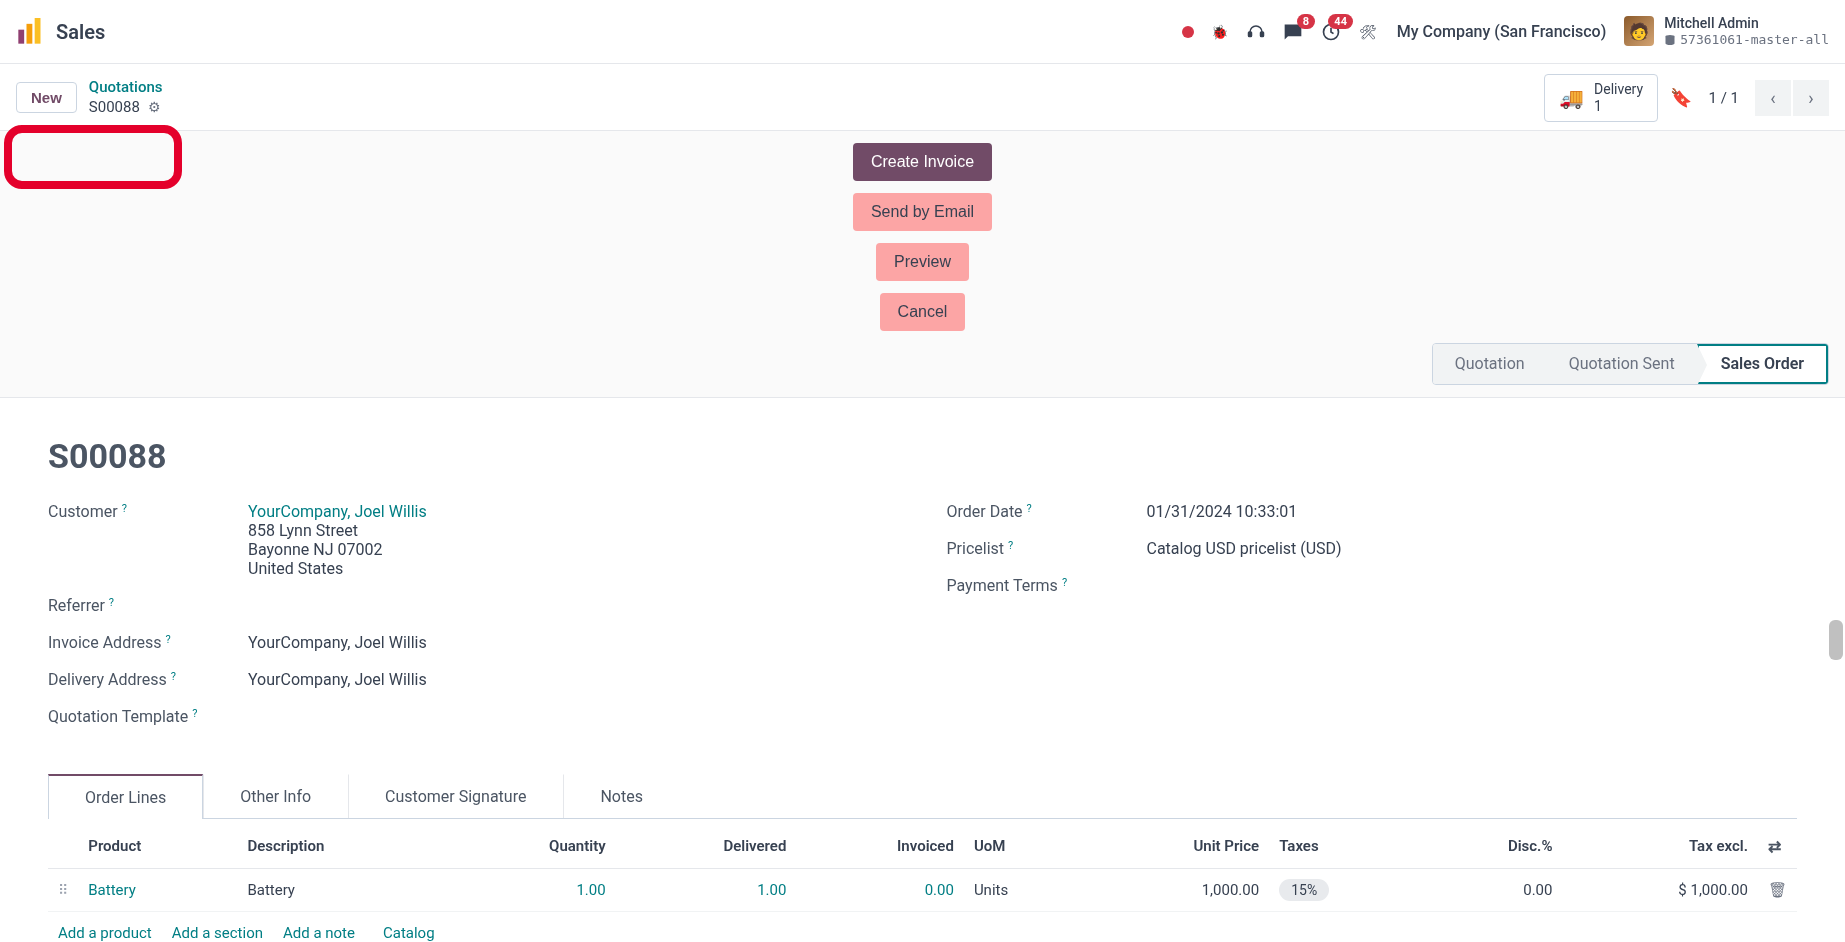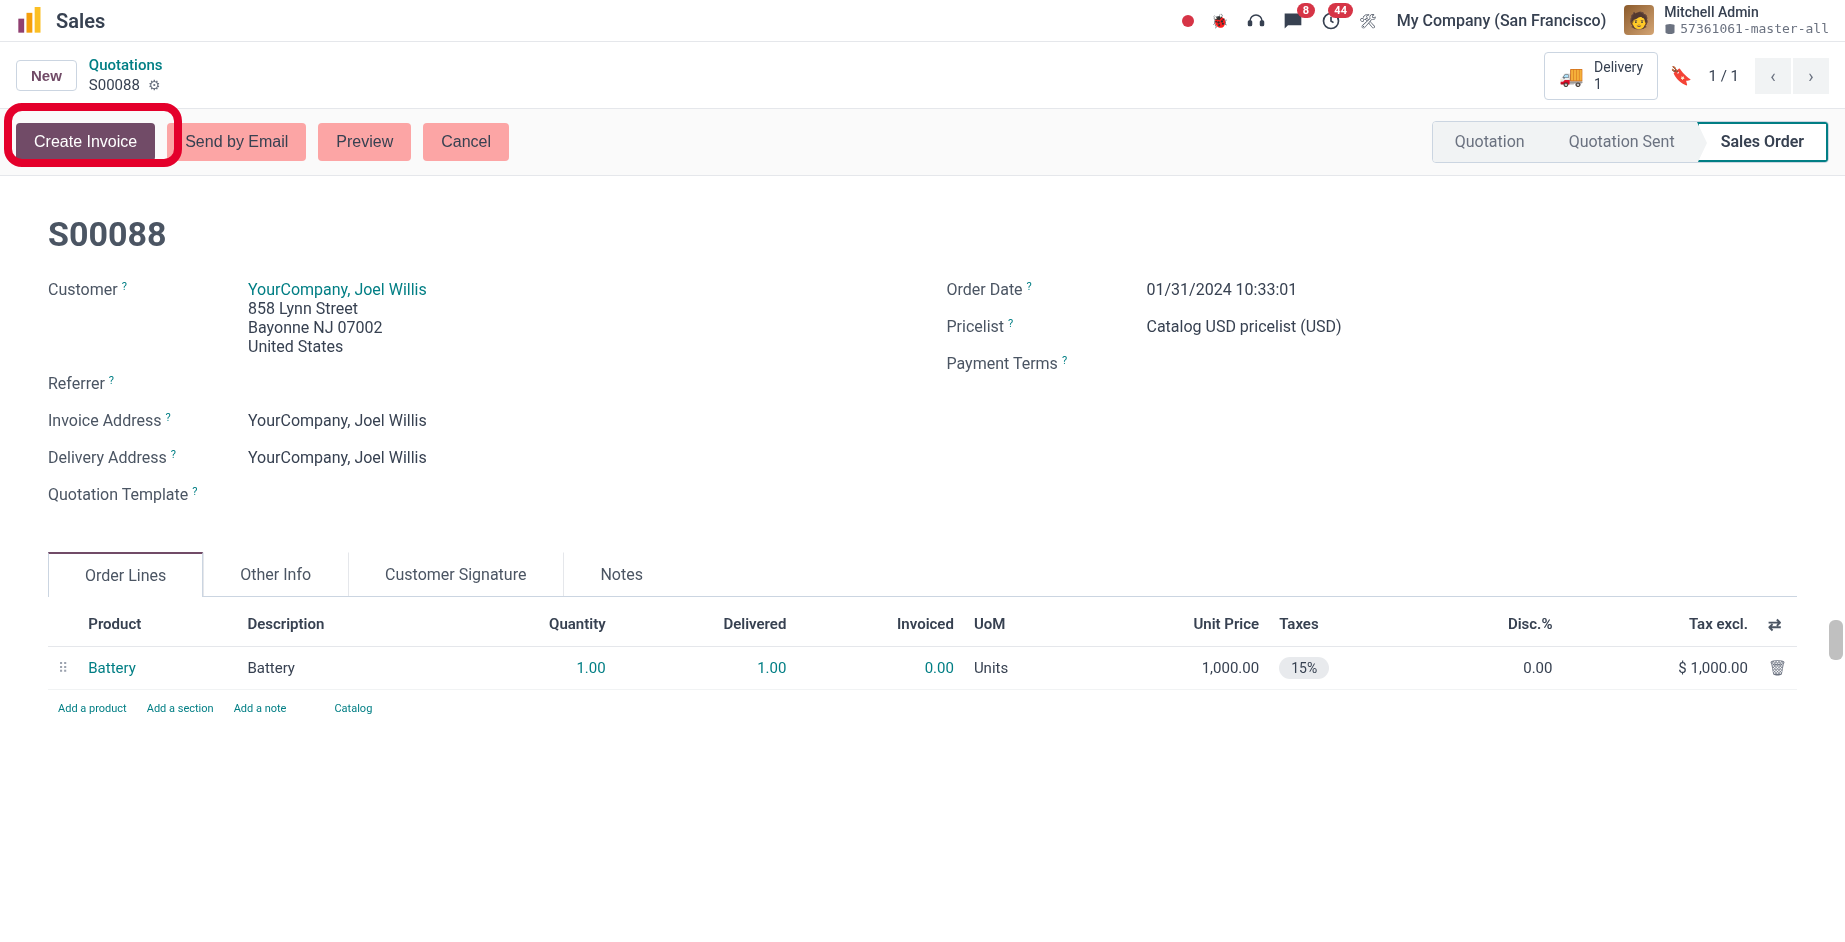--- a/index.html
+++ b/index.html
@@ -1,19 +1,19 @@
 <!DOCTYPE html>
 <html><head>
 <meta charset="utf-8">
 <style>
 * { box-sizing: border-box; margin: 0; padding: 0; }
 body { font-family: -apple-system, BlinkMacSystemFont, "Segoe UI", Roboto, sans-serif; font-size: 14px; color: #374151; background: #fff; }
 
 
-.topnav { display: flex; align-items: center; height: 42px; padding: 0 16px; border-bottom: 1px solid #e5e7eb; }
+.topnav { display: flex; align-items: center; height: 64px; padding: 0 16px; border-bottom: 1px solid #e5e7eb; }
 .topnav .logo { width: 28px; height: 28px; margin-right: 12px; }
 .topnav .brand { font-size: 20px; font-weight: 600; color: #374151; margin-right: 24px; }
 .topnav .menu { display: flex; gap: 28px; }
 .topnav .menu-item { font-size: 16px; font-weight: 500; color: #374151; cursor: pointer; }
 .topnav .spacer { flex: 1; }
 .topnav .icons { display: flex; align-items: center; gap: 18px; margin-right: 20px; }
 .topnav .icon-slot { position: relative; cursor: pointer; display:flex; align-items:center; }
 .topnav .badge { position: absolute; top: -8px; right: -12px; background: #d63446; color: #fff; font-size: 11px; font-weight: 700; padding: 1px 6px; border-radius: 10px; }
 .topnav .company { font-size: 16px; font-weight: 500; color: #374151; margin-right: 18px; cursor:pointer; }
 .topnav .user { display: flex; align-items: center; gap: 10px; cursor:pointer; }
@@ -36,21 +36,21 @@
 .stat-btn .stat-text { display:flex; flex-direction:column; line-height:1.2; font-size:14px; color:#374151;}
 .pager-area { display:flex; align-items:center; gap:16px; margin-left:auto;}
 .bookmark { color:#374151; font-size:18px; cursor:pointer;}
 .pager-text { font-size:15px; color:#374151;}
 .pager-btns { display:flex; }
 .pager-btn { width:36px; height:36px; display:flex; align-items:center; justify-content:center; background:#f1f3f4; color:#6b7280; cursor:pointer; font-size:18px;}
 .pager-btn + .pager-btn { margin-left:2px; }
 
 
 .action-wrap { border-top:1px solid #e5e7eb; border-bottom:1px solid #e5e7eb; background:#fafafa; }
-.action-bar { display:flex; align-items:center; padding: 12px 16px; gap:12px; position:relative;}
+.action-bar { display:flex; align-items:center; padding: 12px 16px; gap:12px; position:relative;flex-direction:column;}
 .btn { padding:10px 18px; border-radius:4px; font-size:16px; font-weight:500; cursor:pointer; border:none; background:#fca5a5; color:#374151; }
 .btn-primary { background:#714b67; color:#fff; }
 .highlight-box { position:absolute; left:4px; top:-6px; width:178px; height:64px; border:8px solid #e4002b; border-radius:18px; pointer-events:none; z-index:5;}
 
 .status-arrows { margin-left:auto; display:flex; align-items:center; border:1px solid #cbd5e1; border-radius:4px; overflow:hidden; height:42px;}
 .status-step { padding:0 22px; height:100%; display:flex; align-items:center; font-size:16px; color:#6b7280; position:relative; background:#f1f3f4;}
 .status-step::after { content:""; position:absolute; right:-10px; top:0; width:0; height:0; border-top:21px solid transparent; border-bottom:21px solid transparent; border-left:10px solid #f1f3f4; z-index:1;}
 .status-step:last-child::after{display:none;}
 .status-step.active-last { border:2px solid #017e84; background:#fff; color:#374151; font-weight:600;}
 
@@ -78,22 +78,22 @@
 th { text-align:left; font-size:15px; font-weight:600; color:#374151; padding:12px 10px; border-bottom:1px solid #e5e7eb;}
 th.num, td.num { text-align:right; }
 td { padding:12px 10px; font-size:15px; border-bottom:1px solid #f1f3f4;}
 td .link { color:#017e84; cursor:pointer;}
 .tax-pill { background:#e8eaed; padding:3px 12px; border-radius:12px; font-size:14px;}
 .drag-handle { color:#9ca3af; cursor:grab; font-size:14px;}
 .trash { color:#6b7280; cursor:pointer; }
 .opt-icon { color:#4b5563; cursor:pointer; font-size:16px;}
 
 .add-links { display:flex; gap:20px; padding:12px 10px; }
-.add-links span { color:#017e84; font-size:11px; cursor:pointer;}
-.add-links .catalog { margin-left:28px; }
+.add-links span { color:#017e84; font-size:15px; cursor:pointer;}
+.add-links .catalog { margin-left:8px; }
 
 .scroll-stub { position:fixed; right:2px; top:620px; width:14px; height:40px; background:#c0c0c0; border-radius:6px;}
 </style>
 </head>
 <body>
 
 <div class="topnav">
   <svg class="logo" viewBox="0 0 24 24">
       <rect x="2" y="10" width="5" height="12" fill="#8f3f71"></rect>
       <rect x="9" y="5" width="5" height="17" fill="#f59e0b"></rect>

